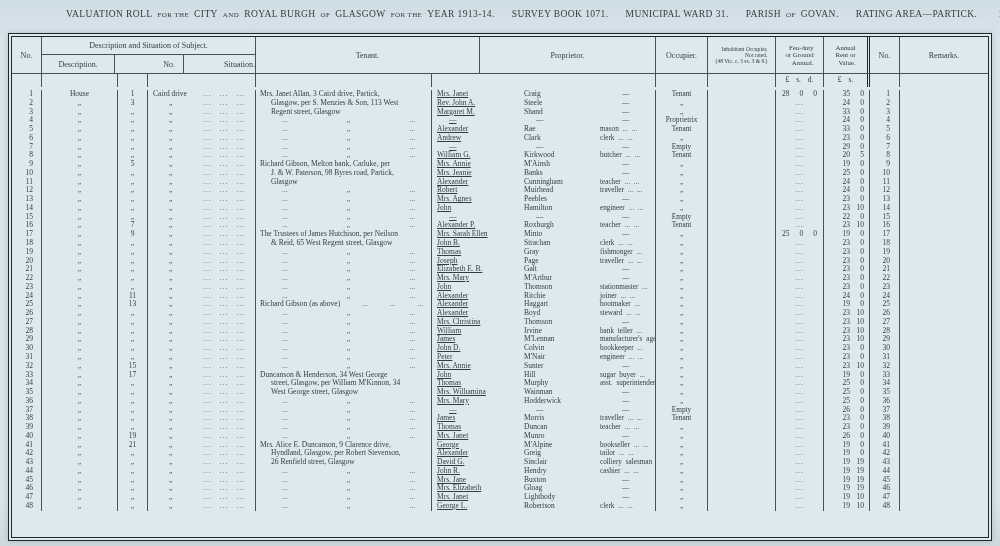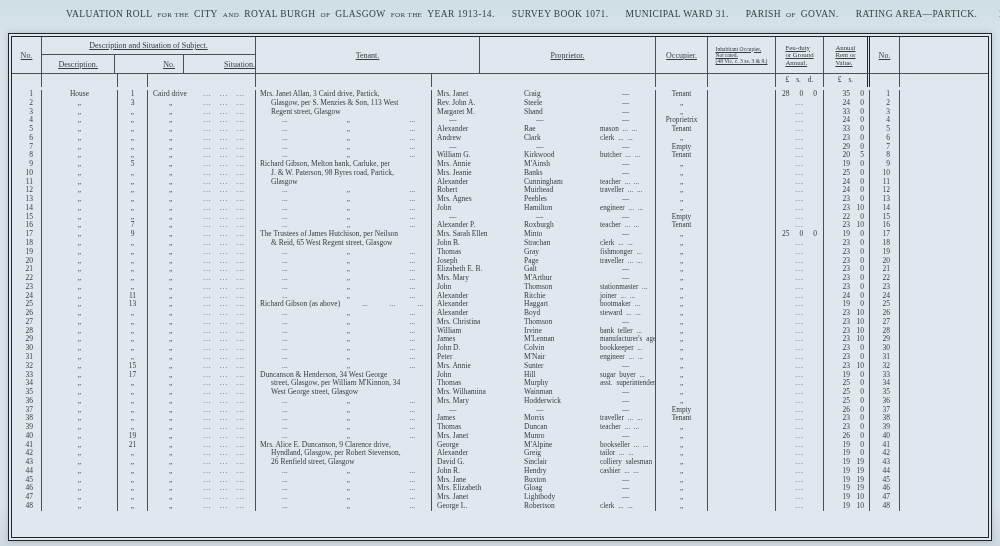--- a/index.html
+++ b/index.html
@@ -34,21 +34,21 @@
     margin:7px 8px 0 8px;
     border:4px double var(--heavy);
     background:var(--paper2);
     box-shadow:0 0 6px rgba(60,80,90,.25);
   }
   
   .thead{display:flex;height:36px;border-bottom:1px solid var(--line);}
   .h{
     box-sizing:border-box;border-right:1px solid var(--line);
     display:flex;align-items:center;justify-content:center;
-    text-align:left;font-size:8px;line-height:9px;color:var(--ink);text-decoration:underline;
+    text-align:right;font-size:8px;line-height:9px;color:var(--ink);
   }
   .pre{white-space:pre-line;}
   .h.tiny{font-size:5.6px;line-height:6.2px;}
   .h.small3{font-size:6.8px;line-height:7.6px;}
   .h-group{flex-direction:column;align-items:stretch;padding:0;}
   .g-top{height:17px;border-bottom:1px solid var(--line);display:flex;align-items:center;justify-content:center;}
   .g-bot{flex:1;display:flex;gap:40px;}
   .g-bot .h{border-right:1px solid var(--line);}
   .g-bot .h:last-child{border-right:none;}
   
@@ -82,21 +82,21 @@
   .c.sno{width:30px;text-align:center;}
   .c.sit{width:108px;display:flex;padding:0 6px 0 5px;}
   .sl{width:46px;}
   .sl.dit{text-indent:16px;}
   .ld{flex:1;text-align:center;color:var(--ink-soft);letter-spacing:1px;}
   .c.prop{width:176px;padding-left:4px;}
   .c.prop.pk-i{padding-left:15px;}
   .c.prop.pk-d{display:flex;justify-content:space-between;padding:0 16px 0 26px;color:var(--ink-soft);}
   .c.prop.pk-td{display:flex;padding:0 8px 0 4px;}
   .c.prop.pk-td span:not(:first-child){flex:1;text-align:right;color:var(--ink-soft);}
-  .c.tf{width:90px;border-right:none;padding-left:5px;}
+  .c.tf{width:90px;border-right:none;padding-left:5px;text-decoration:underline;}
   .c.ts{width:74px;border-right:none;padding-left:2px;}
   .c.occ{width:60px;padding-left:4px;font-size:7.2px;word-spacing:2px;}
   .c.dash{text-indent:12px;}
   .c.occ.dash{text-align:center;text-indent:0;padding-left:0;}
   .c.occr{width:52px;text-align:center;font-size:7.3px;}
   .c.inh{width:68px;}
   .c.feu{width:48px;display:flex;justify-content:space-between;padding:0 6px;}
   .c.feu.dots{display:block;text-align:center;letter-spacing:1px;color:var(--ink-soft);}
   .c.rent{width:46px;display:flex;}
   .c.rent span:first-child{width:26px;text-align:right;}
@@ -148,20 +148,21 @@
     <div class="h w-inh tiny pre">Inhabitant Occupier,
 Not rated.
 (48 Vic. c. 3 ss. 3 &amp; 9.)</div>
     <div class="h w-feu small3 pre">Feu-duty
 or Ground
 Annual.</div>
     <div class="h w-rent small3 pre dbl">Annual
 Rent or
 Value.</div>
     <div class="h w-no3">No.</div>
+    <div class="h w-rem">Remarks.</div>
   </div>
 
   <div class="units">
     <div class="u w-no"></div>
     <div class="u w-desc"></div>
     <div class="u w-no2"></div>
     <div class="u w-sit"></div>
     <div class="u w-prop"></div>
     <div class="u w-ten"></div>
     <div class="u w-occr"></div>

